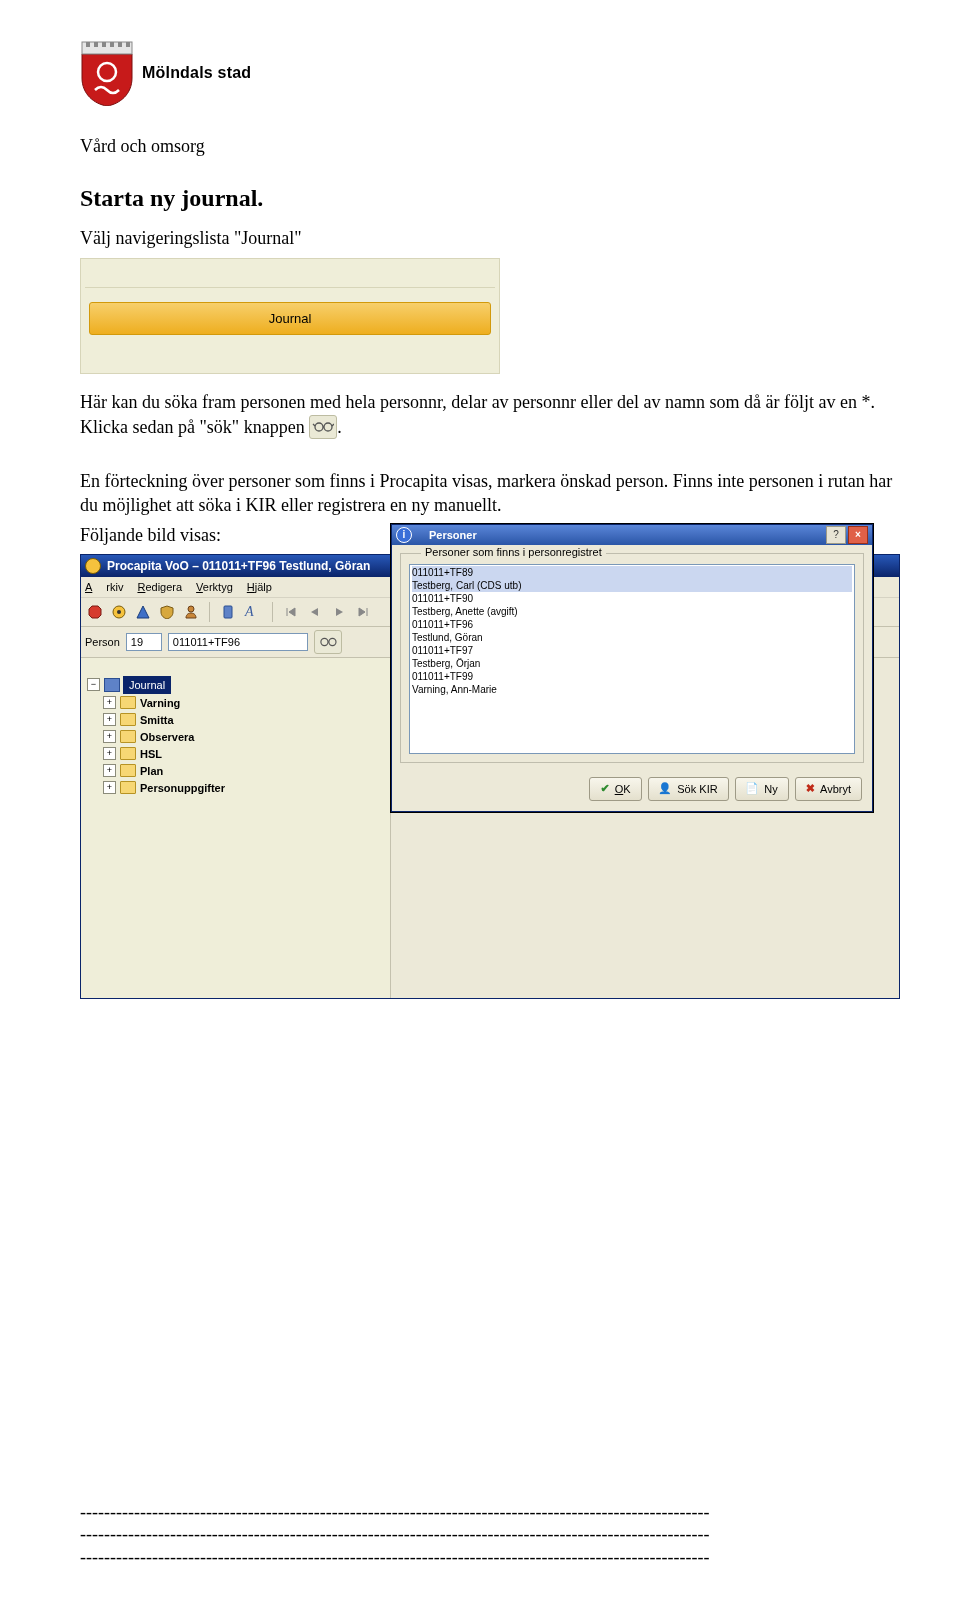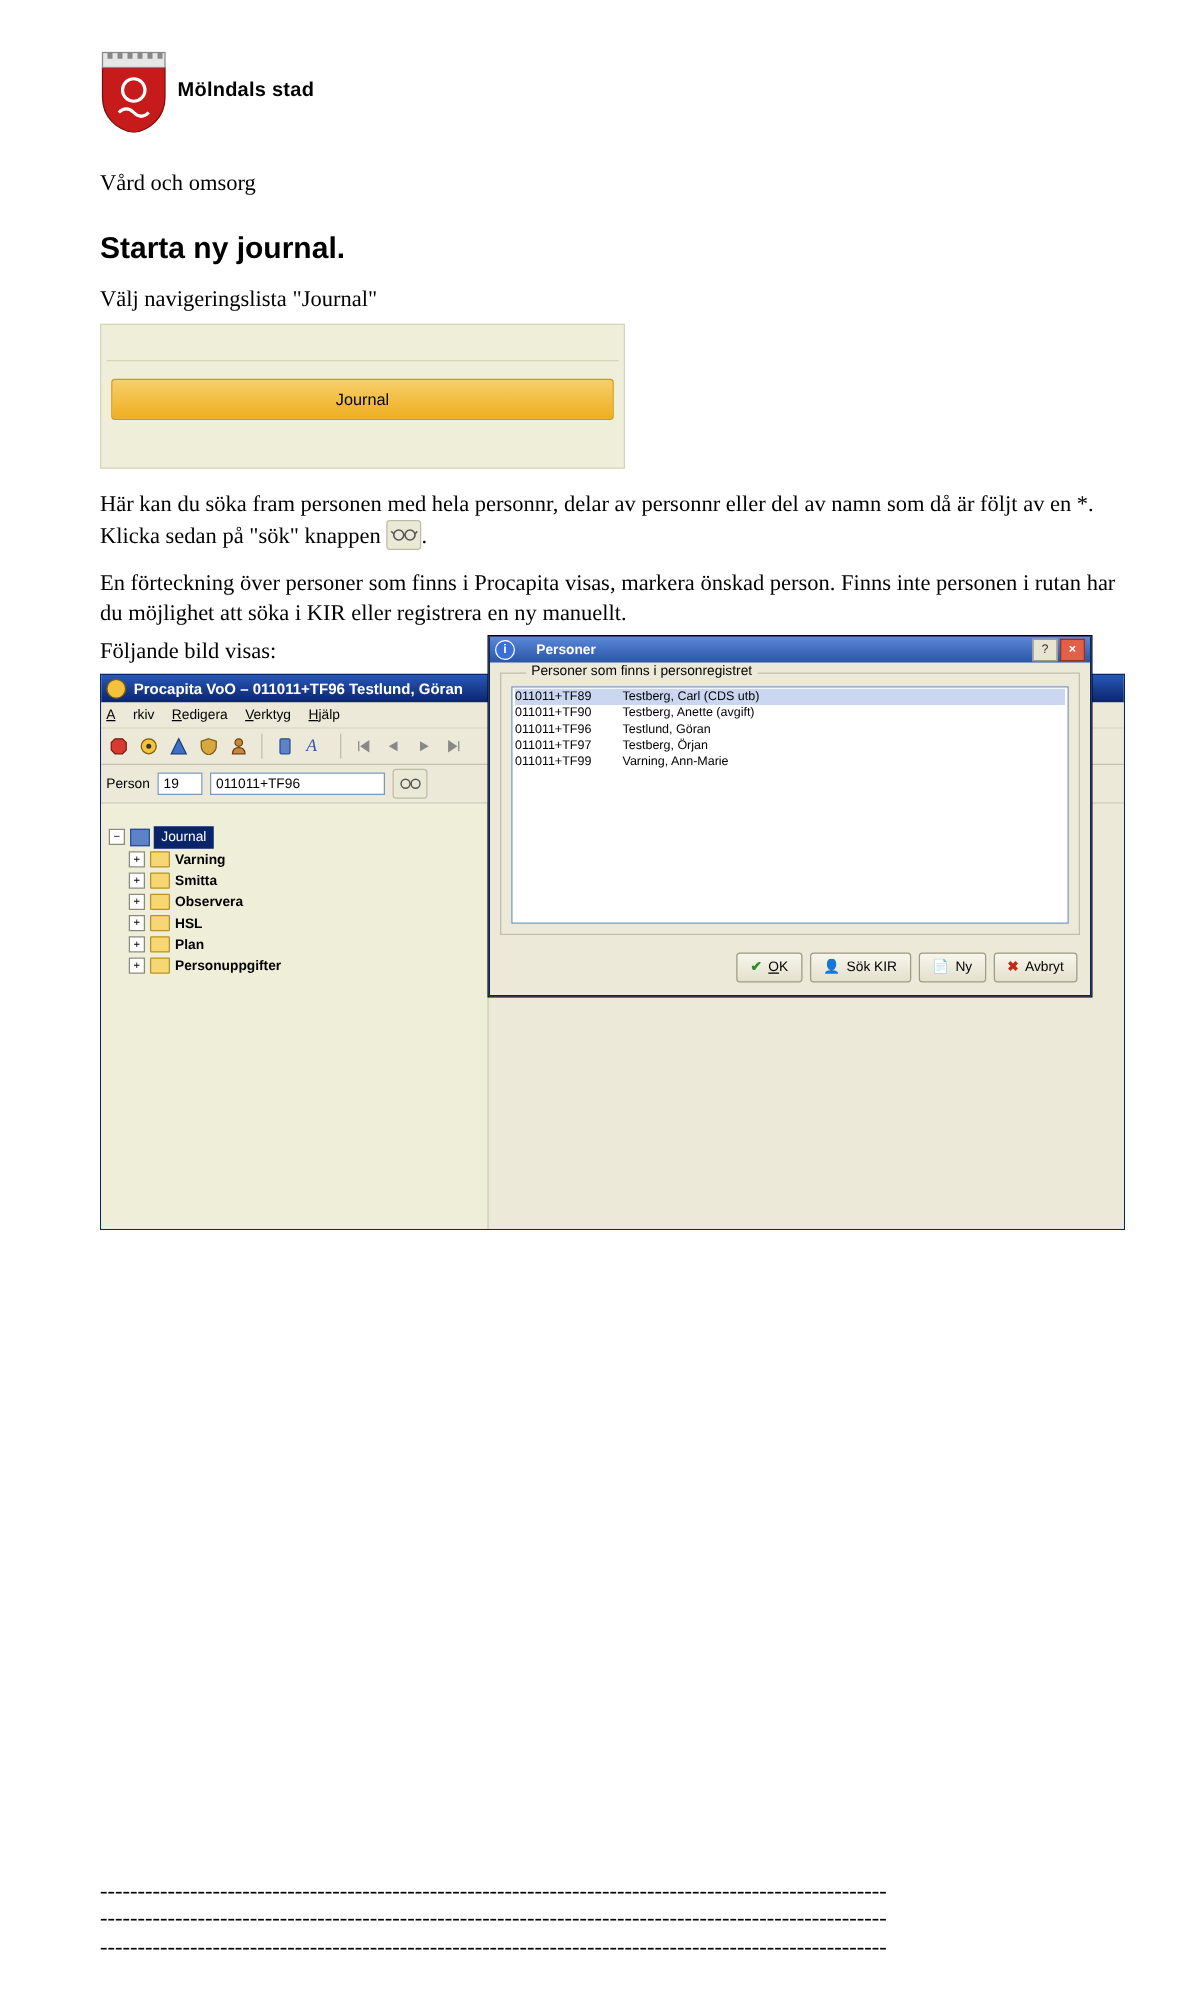--- a/index.html
+++ b/index.html
@@ -30,21 +30,21 @@
     font-family: Arial, sans-serif;
     font-size: 16px;
     font-weight: bold;
     letter-spacing: 0.2px;
   }
   .section-label {
     font-size: 18px;
     margin-bottom: 28px;
   }
   .page-title {
-    font-family: Liberation Sans, sans-serif;
+    font-family: Liberation Serif, serif;
     font-size: 24px;
     font-weight: bold;
     margin-bottom: 14px;
   }
   .body-text {
     font-size: 18px;
     line-height: 1.35;
     margin-bottom: 6px;
   }
 
@@ -279,21 +279,21 @@
   .listbox {
     background: #fff;
     border: 1px solid #7a98b8;
     width: 100%;
     height: 100%;
     font-size: 10px;
     line-height: 13px;
     padding: 1px 2px;
     box-sizing: border-box;
   }
-  .list-row { display: flex; }
+  .list-row { display: flex; flex-direction: column; }
   .list-col1 { width: 86px; }
   .list-col2 { flex: 1; }
   .list-row.sel { background: #cbd7f0; }
   .dlg-buttons {
     display: flex;
     justify-content: flex-end;
     gap: 6px;
     padding: 6px 10px 10px 10px;
   }
   .dlg-btn {
@@ -378,21 +378,21 @@
     <span class="inline-icon">
       <svg width="22" height="18" viewBox="0 0 22 18">
         <circle cx="7" cy="9" r="4" fill="none" stroke="#555" stroke-width="1.3"></circle>
         <circle cx="16" cy="9" r="4" fill="none" stroke="#555" stroke-width="1.3"></circle>
         <path d="M11 9 h1" stroke="#555" stroke-width="1.3"></path>
         <path d="M3 8 l-2 -2 M20 8 l2 -2" stroke="#555" stroke-width="1.3"></path>
       </svg>
     </span><span>.</span>
   </div>
 
-  <div class="body-text" style="margin-top:14px;">En förteckning över personer som finns i Procapita visas, markera önskad person. Finns inte personen i rutan har du möjlighet att söka i KIR eller registrera en ny manuellt.</div>
+  <div class="body-text" style="margin-top:30px;">En förteckning över personer som finns i Procapita visas, markera önskad person. Finns inte personen i rutan har du möjlighet att söka i KIR eller registrera en ny manuellt.</div>
   <div class="body-text" style="position:relative;">Följande bild visas:</div>
 
   <div class="main-panel-wrapper">
   <div class="app-window">
     <div class="titlebar">
       <span class="titlebar-icon"></span>
       <span class="titlebar-text">Procapita VoO – 011011+TF96 Testlund, Göran</span>
     </div>
     <div class="menubar">
       <span><u>A</u><span></span>rkiv</span>

